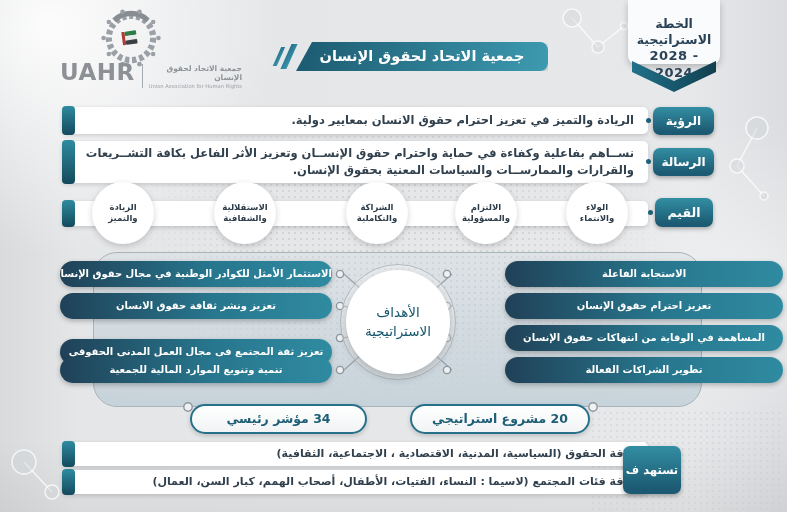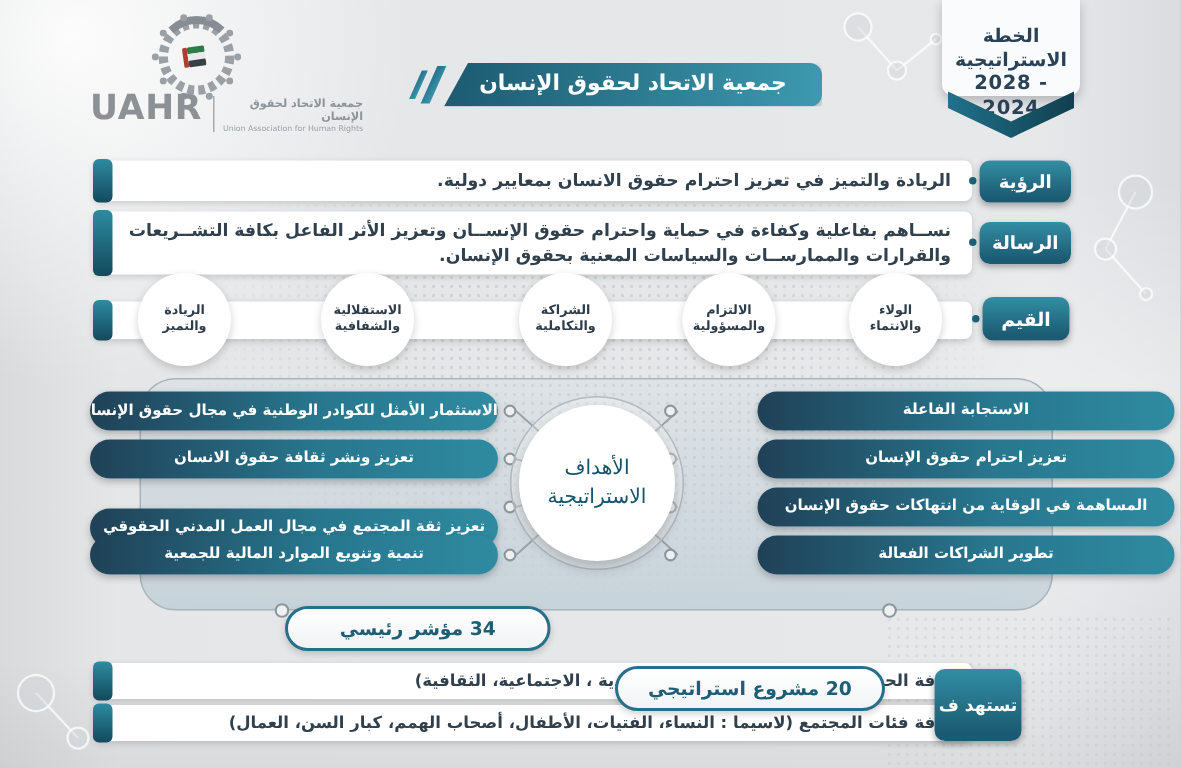--- a/index.html
+++ b/index.html
@@ -80,21 +80,21 @@
   .gcircle-outer{position:absolute;left:340px;top:264px;width:116px;height:116px;border-radius:50%;
     border:1px solid #b4bac0;background:rgba(255,255,255,.3);z-index:3;}
   .gcircle{position:absolute;inset:5px;border-radius:50%;background:#fff;
     box-shadow:0 4px 9px rgba(0,0,0,.22);display:flex;flex-direction:column;align-items:center;justify-content:center;
     color:#14546a;font-size:13.5px;font-weight:normal;line-height:1.4;}
 
   
   .pill{position:absolute;top:404px;height:30px;border:2px solid #277089;border-radius:16px;
     background:linear-gradient(180deg,#ffffff,#f1f3f4);color:#1d5e76;font-size:12.5px;font-weight:bold;
     text-align:center;line-height:26px;z-index:3;box-shadow:0 2px 5px rgba(0,0,0,.18);}
-  .pill.p-right{left:410px;width:180px;margin-top:40px;}
+  .pill.p-right{left:410px;width:180px;}
   .pill.p-left{left:190px;width:177px;}
 
   
   .tlabel{position:absolute;left:623px;top:446px;width:58px;height:48px;border-radius:7px;
     background:linear-gradient(180deg,#338ea3,#1b5a72 90%);color:#fff;font-size:11.5px;font-weight:bold;
     display:flex;align-items:center;justify-content:center;box-shadow:0 2px 4px rgba(0,0,0,.3);}
 </style>
 </head>
 <body>
 

